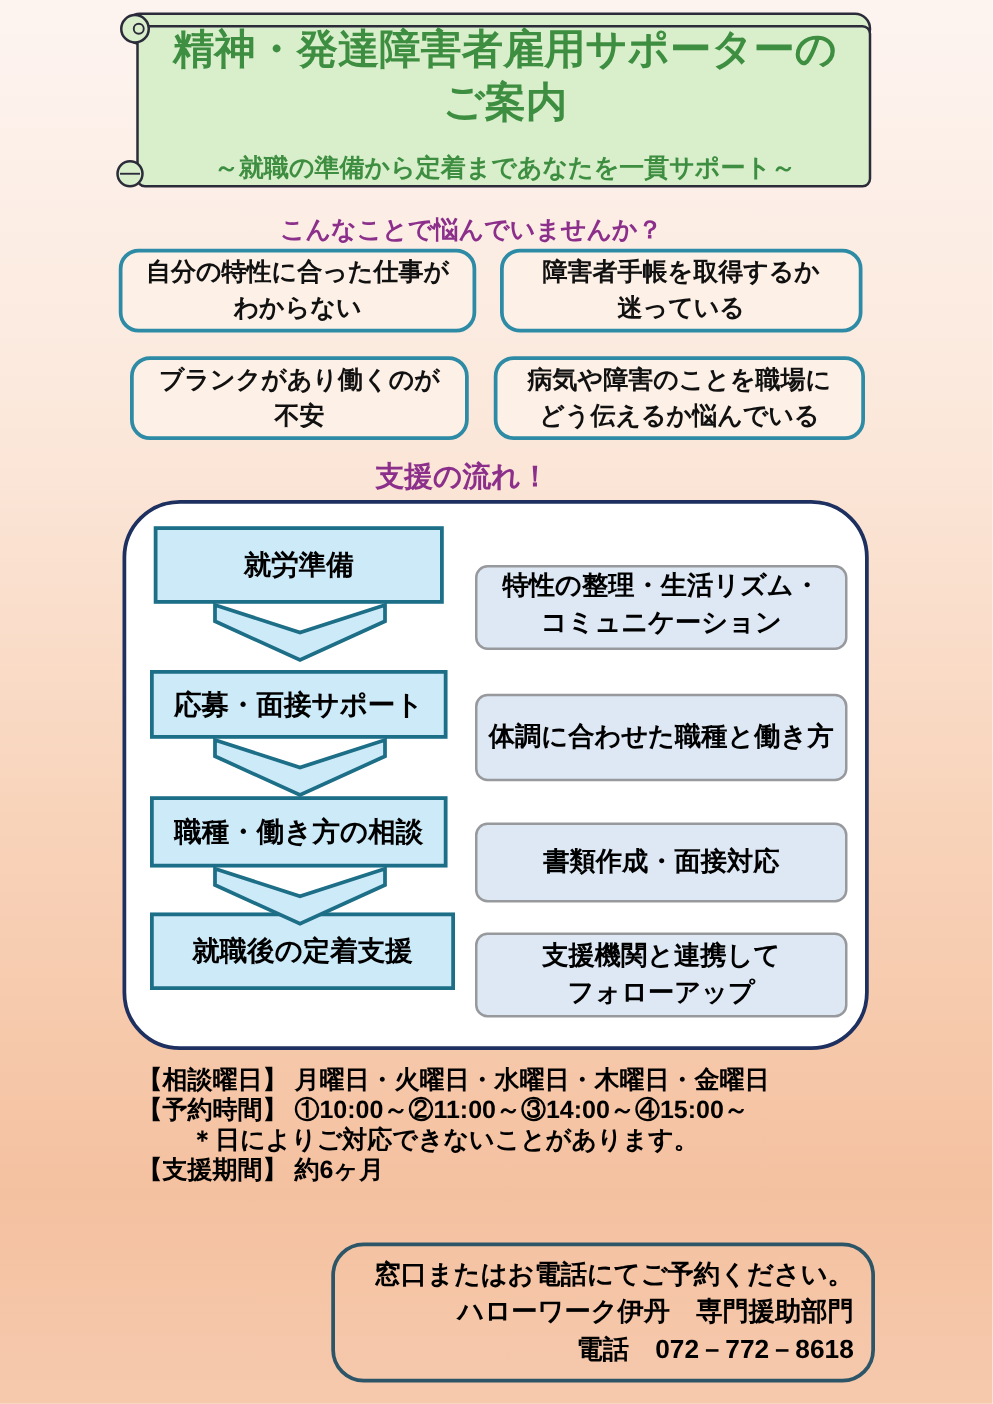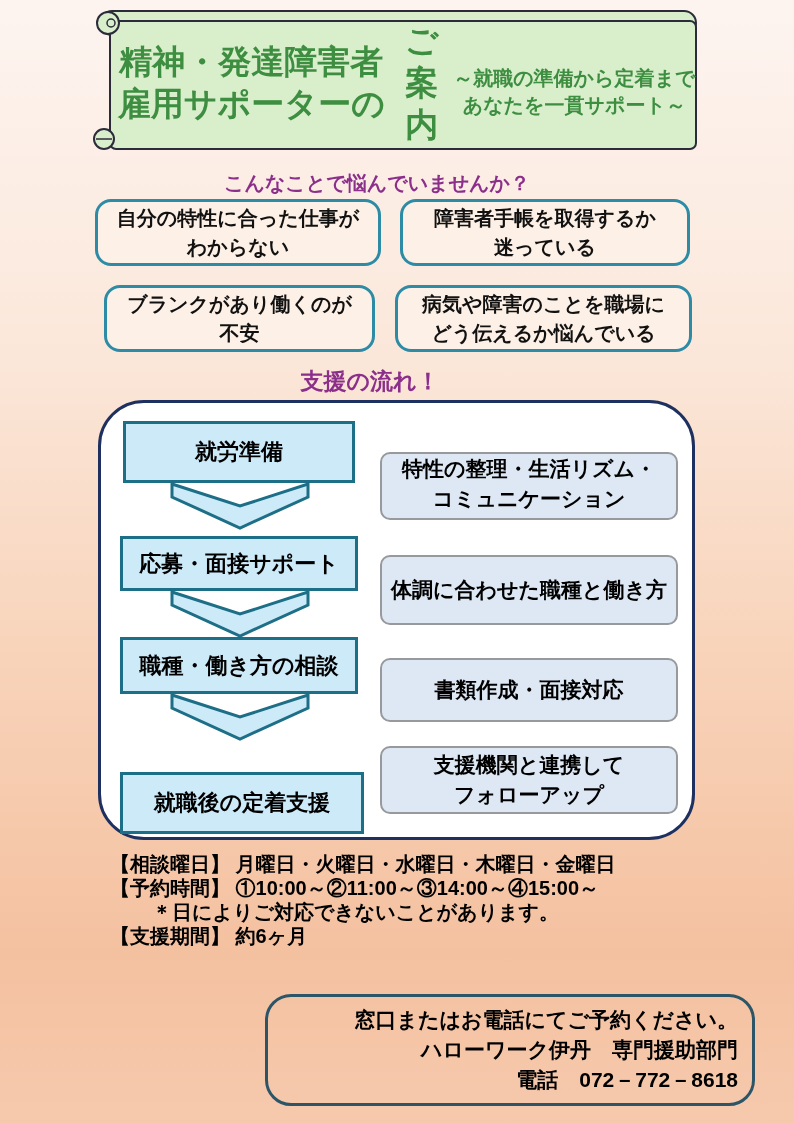--- a/index.html
+++ b/index.html
@@ -4,21 +4,21 @@
 <style>
   html,body { margin:0; padding:0; }
   body { font-family:"Liberation Sans", sans-serif; }
   .page {
     position:relative; width:794px; height:1123px; overflow:hidden;
     background:linear-gradient(180deg,#fdf4f0 0%, #fbe8db 30%, #f8d2b8 60%, #f4c1a0 85%, #f6c9ad 100%);
   }
   .banner-svg { position:absolute; left:92px; top:8px; }
   .banner-text {
     position:absolute; left:108px; top:20px; width:592px; height:126px;
-    display:flex; flex-direction:row; align-items:center; justify-content:center;
+    display:flex; flex-direction:column; align-items:center; justify-content:center;
     color:#3e8e41; font-weight:bold; text-align:center;
   }
   .banner-title { font-size:33px; line-height:1.28; }
   .banner-sub { font-size:20px; margin-top:18px; }
 
   .sec-heading {
     position:absolute; width:612px; text-align:center;
     color:#8b2f8b; font-weight:bold;
   }
   .h-concern { left:71px; top:158px; font-size:20px;margin-top:12px; }
@@ -40,41 +40,41 @@
     background:#ffffff; border:3px solid #1e3060; border-radius:46px; box-sizing:border-box;
   }
   .step {
     position:absolute; background:#cdeaf8; border:3px solid #1d6e87;
     display:flex; align-items:center; justify-content:center;
     font-weight:bold; font-size:22px; color:#000; box-sizing:border-box; text-align:center;
   }
   .s1 { left:123px; top:421px; width:232px; height:62px; }
   .s2 { left:120px; top:536px; width:238px; height:55px; }
   .s3 { left:120px; top:637px; width:238px; height:57px; }
-  .s4 { left:120px; top:772px; width:244px; height:62px; }
+  .s4 { left:120px; top:730px; width:244px; height:62px; }
 
   .flow-arrow { position:absolute; left:170px; }
   .a1 { top:482px; } .a2 { top:590px; } .a3 { top:693px; }
 
   .detail {
     position:absolute; left:380px; width:298px; background:#dde8f4; border:2px solid #97999c;
     border-radius:10px; display:flex; align-items:center; justify-content:center;
     text-align:center; font-weight:bold; font-size:21px; color:#000;
     white-space:pre-line; line-height:1.45; box-sizing:border-box;
   }
   .d1 { top:452px; height:68px;font-family:Liberation Mono, monospace; }
   .d2 { top:555px; height:70px; }
   .d3 { top:658px; height:64px; }
   .d4 { top:746px; height:68px; }
 
   .info { position:absolute; left:110px; top:852px; font-weight:bold; font-size:20px; color:#000; line-height:24px; }
   .info .indent { padding-left:42px; }
 
   .contact {
-    position:absolute; left:265px; top:994px; width:490px; height:112px;
+    position:absolute; left:265px; top:994px; width:435px; height:112px;
     border:3px solid #2d5568; border-radius:26px; box-sizing:border-box;
     display:flex; flex-direction:column; justify-content:center; align-items:flex-end;
     padding-right:14px; font-weight:bold; font-size:21px; color:#000; line-height:30px;
     text-align:right;
   }
 </style>
 </head>
 <body>
 
 <div class="page">

